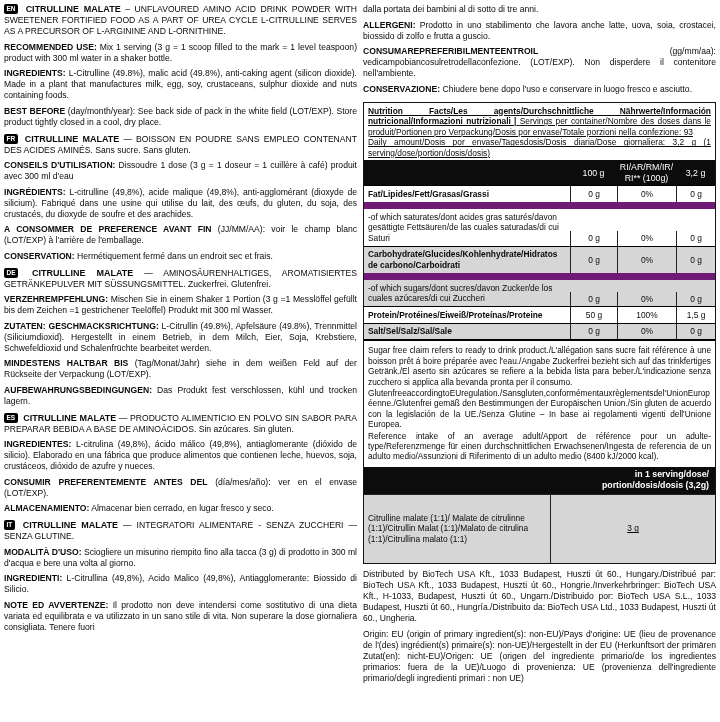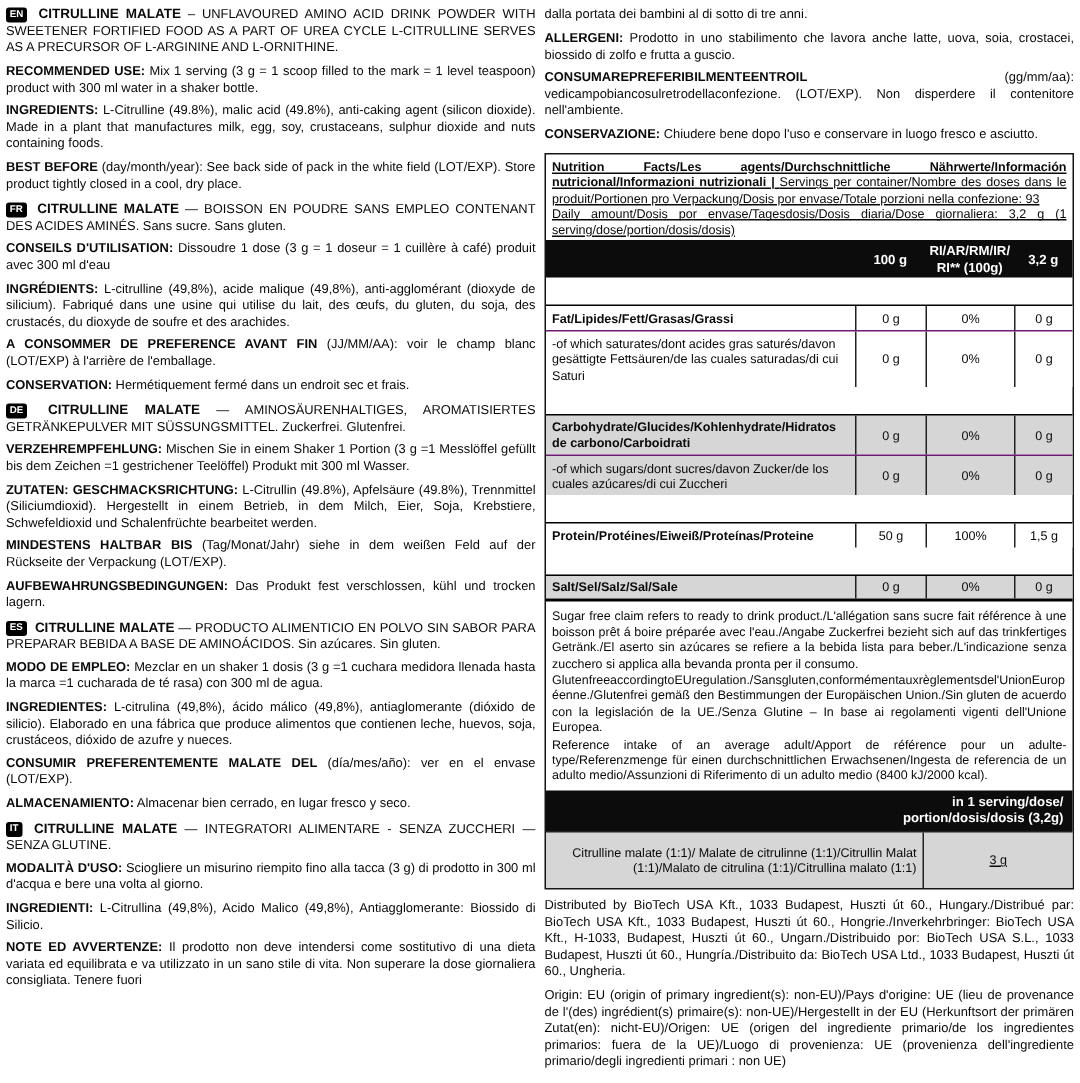--- a/index.html
+++ b/index.html
@@ -20,40 +20,40 @@
   .badge {
     display:inline-block; background:#000; color:#fff; font-weight:bold;
     font-size:6.5px; line-height:8px; padding:1px 2.5px; border-radius:2px;
     vertical-align:1px; margin-right:3px;
   }
   
   .nutri { border:1.5px solid #151515; margin:7px 0 5px 0; font-size:8.4px; line-height:10.6px; }
   .nutri-head { padding:3px 4px 2px 4px;text-decoration:underline; }
   .nutri-head p { margin:0; }
   .cols-bar, .nrow { display:flex; align-items:stretch; }
-  .cols-bar { background:#0c0c0c; color:#fff; font-weight:bold; font-size:8.8px; line-height:10.5px; min-height:25px; }
+  .cols-bar { background:#0c0c0c; color:#fff; font-weight:normal; font-size:8.8px; line-height:10.5px; min-height:25px; }
   .c-lab { width:206px; padding:2px 4px; }
   .c-v   { width:47px; }
   .c-ri  { width:59px; }
   .c-s   { flex:1; }
   .cc { display:flex; align-items:center; justify-content:center; text-align:center; white-space:pre-line; }
   .nrow { border-top:1px solid #222; background:#fff; }
-  .nrow.group { border-top:1.8px solid #000;margin-top:18px; }
-  .nrow.sub   { border-top:1px solid #701a75; }
+  .nrow.group { border-top:1.8px solid #000; }
+  .nrow.sub   { border-top:7px solid #701a75;align-items:flex-end; }
   .nrow.g { background:#d6d6d6; }
   .nrow .lab { width:206px; padding:2.5px 4px; }
   .nrow .val { border-left:1px solid #222; padding:2px 1px; }
   .bold { font-weight:bold; }
   .foot { border-top:2px solid #000; padding:4px 4px; font-size:8.3px; line-height:10.4px; }
   .foot p { margin:0 0 1px 0; }
   .oa-title { border-top:1.8px solid #000; padding:2.5px 4px 2px 4px; font-weight:bold; font-size:8.8px; line-height:11px; }
   .oa-bar { background:#0c0c0c; color:#fff; font-weight:bold; text-align:right;
             padding:2px 6px; white-space:pre-line; font-size:8.8px; line-height:11.5px; }
   .oa-row { display:flex; background:#d6d6d6; border-top:1px solid #222; }
-  .oa-lab { width:252px; padding:8px 4px; border-right:1px solid #222;text-align:right; }
+  .oa-lab { width:187px; padding:18px 4px; border-right:1px solid #222; }
   .oa-val { flex:1; display:flex; align-items:center; justify-content:center;text-decoration:underline; }
   .after-box p { margin-bottom:5px; }
 </style>
 </head>
 <body>
 
 <div class="page">
 
   <div class="col">
 
@@ -75,23 +75,22 @@
     <div class="lang-sec">
       <p class="sec-title"><span class="badge">DE</span> <span class="pname">CITRULLINE MALATE</span> <span>— AMINOSÄURENHALTIGES, AROMATISIERTES GETRÄNKEPULVER MIT SÜSSUNGSMITTEL. Zuckerfrei. Glutenfrei.</span></p>
       <p><b>VERZEHREMPFEHLUNG:</b> <span>Mischen Sie in einem Shaker 1 Portion (3 g =1 Messlöffel gefüllt bis dem Zeichen =1 gestrichener Teelöffel) Produkt mit 300 ml Wasser.</span></p>
       <p><b>ZUTATEN: GESCHMACKSRICHTUNG:</b> <span>L-Citrullin (49.8%), Apfelsäure (49.8%), Trennmittel (Siliciumdioxid). Hergestellt in einem Betrieb, in dem Milch, Eier, Soja, Krebstiere, Schwefeldioxid und Schalenfrüchte bearbeitet werden.</span></p>
       <p><b>MINDESTENS HALTBAR BIS</b> <span>(Tag/Monat/Jahr) siehe in dem weißen Feld auf der Rückseite der Verpackung (LOT/EXP).</span></p>
       <p><b>AUFBEWAHRUNGSBEDINGUNGEN:</b> <span>Das Produkt fest verschlossen, kühl und trocken lagern.</span></p>
     </div>
 
     <div class="lang-sec">
       <p class="sec-title"><span class="badge">ES</span> <span class="pname">CITRULLINE MALATE</span> <span>— PRODUCTO ALIMENTICIO EN POLVO SIN SABOR PARA PREPARAR BEBIDA A BASE DE AMINOÁCIDOS. Sin azúcares. Sin gluten.</span></p>
-      <p><b>MODO DE EMPLEO:</b> <span>Mezclar en un shaker 1 dosis (3 g =1 cuchara medidora llenada hasta la marca =1 cucharada de té rasa) con 300 ml de agua.</span></p>
       <p><b>INGREDIENTES:</b> <span>L-citrulina (49,8%), ácido málico (49,8%), antiaglomerante (dióxido de silicio). Elaborado en una fábrica que produce alimentos que contienen leche, huevos, soja, crustáceos, dióxido de azufre y nueces.</span></p>
-      <p><b>CONSUMIR PREFERENTEMENTE MALATE DEL</b> <span>(día/mes/año): ver en el envase (LOT/EXP).</span></p>
+      <p><b>CONSUMIR PREFERENTEMENTE ANTES DEL</b> <span>(día/mes/año): ver en el envase (LOT/EXP).</span></p>
       <p><b>ALMACENAMIENTO:</b> <span>Almacenar bien cerrado, en lugar fresco y seco.</span></p>
     </div>
 
     <div class="lang-sec">
       <p class="sec-title"><span class="badge">IT</span> <span class="pname">CITRULLINE MALATE</span> <span>— INTEGRATORI ALIMENTARE - SENZA ZUCCHERI — SENZA GLUTINE.</span></p>
       <p><b>MODALITÀ D'USO:</b> <span>Sciogliere un misurino riempito fino alla tacca (3 g) di prodotto in 300 ml d'acqua e bere una volta al giorno.</span></p>
       <p><b>INGREDIENTI:</b> <span>L-Citrullina (49,8%), Acido Malico (49,8%), Antiagglomerante: Biossido di Silicio.</span></p>
       <p><b>NOTE ED AVVERTENZE:</b> <span>Il prodotto non deve intendersi come sostitutivo di una dieta variata ed equilibrata e va utilizzato in un sano stile di vita. Non superare la dose giornaliera consigliata. Tenere fuori</span></p>
     </div>
   </div>

